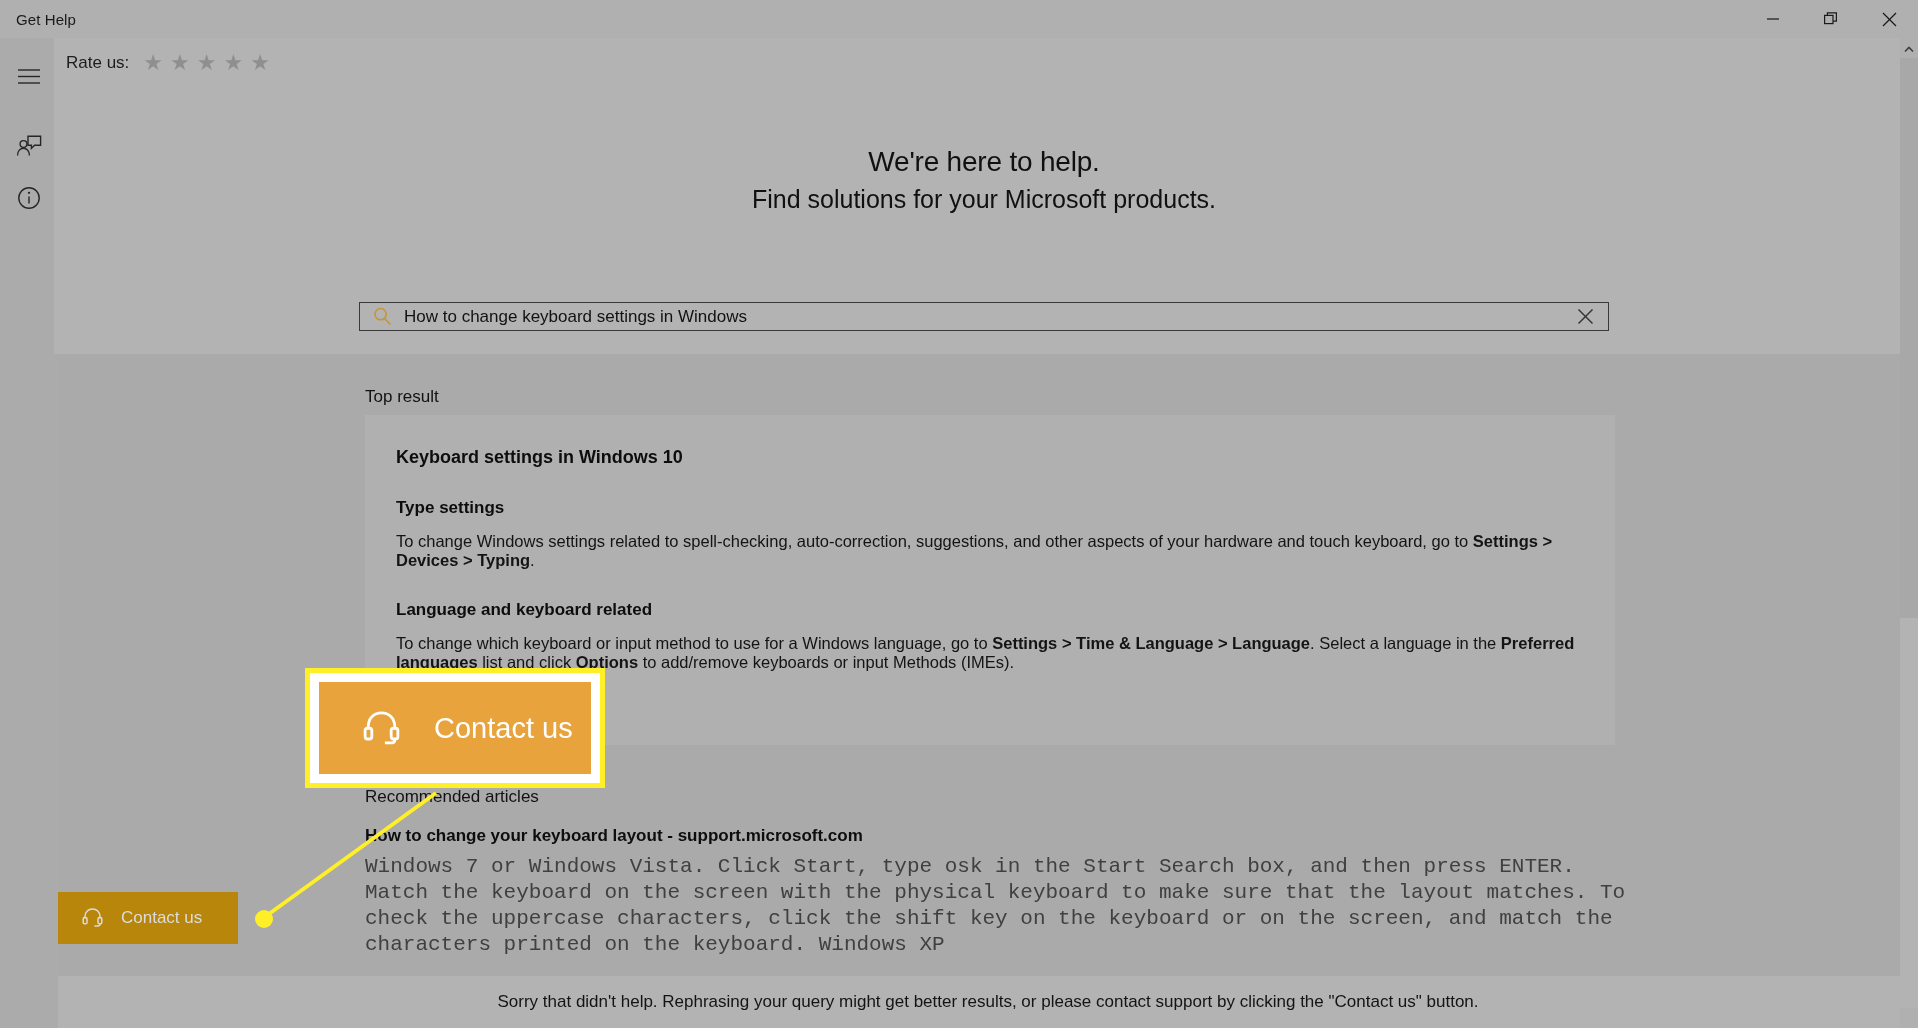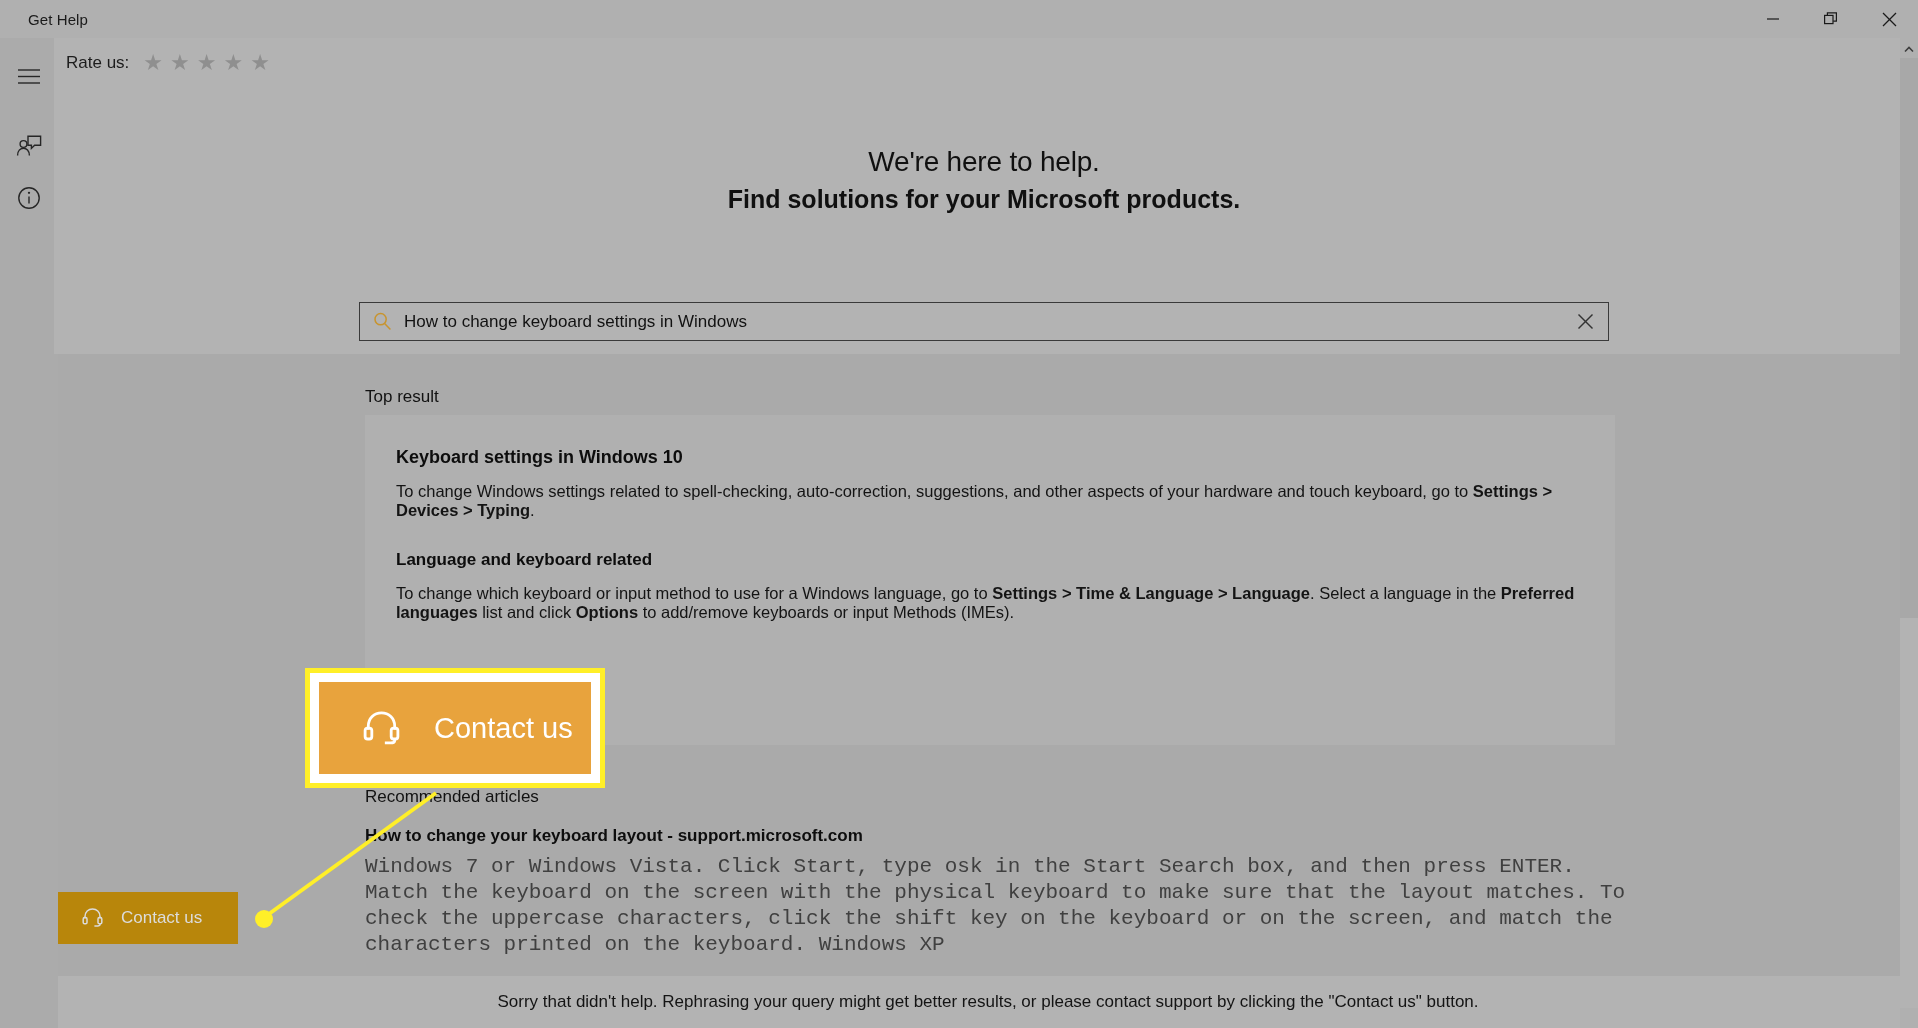--- a/index.html
+++ b/index.html
@@ -27,21 +27,21 @@
     top: 0; left: 0;
     width: 1918px;
     height: 38px;
     background: #b0b0b0;
     display: flex;
     align-items: center;
   }
   .titlebar-title {
     font-size: 15px;
     color: #1a1a1a;
-    margin-left: 28px;
+    margin-left: 16px;
     letter-spacing: 0.1px;
   }
   .window-controls {
     position: absolute;
     right: 0; top: 0;
     height: 38px;
     display: flex;
   }
   .wc-btn {
     width: 58px;
@@ -108,30 +108,30 @@
   }
   .hero-title {
     font-size: 28px;
     font-weight: 400;
     color: #101010;
     letter-spacing: -0.2px;
   }
   .hero-sub {
     margin-top: 7px;
     font-size: 25px;
-    font-weight: 700;
+    font-weight: 400;
     color: #101010;
   }
 
   .searchbox {
     position: absolute;
     top: 264px;
     left: 305px;
     width: 1250px;
-    height: 39px;
+    height: 29px;
     background: #b3b3b3;
     border: 1px solid #3a3a3a;
     display: flex;
     align-items: center;
   }
   .search-icon-wrap {
     width: 44px;
     display: flex;
     align-items: center;
     justify-content: center;
@@ -419,20 +419,21 @@
     </div>
   </div>
 
   <div class="content">
 
     <div class="section-label" id="top-result-label">Top result</div>
 
     <div class="result-card">
       <div class="card-title">Keyboard settings in Windows 10</div>
 
+      <div class="card-h">Type settings</div>
       <div class="card-p">
         <span>To change Windows settings related to spell-checking, auto-correction, suggestions, and other aspects of your hardware and touch keyboard, go to </span><b>Settings &gt; Devices &gt; Typing</b><span>.</span>
       </div>
 
       <div class="card-h">Language and keyboard related</div>
       <div class="card-p">
         <span>To change which keyboard or input method to use for a Windows language, go to </span><b>Settings &gt; Time &amp; Language &gt; Language</b><span>. Select a language in the </span><b>Preferred languages</b><span> list and click </span><b>Options</b><span> to add/remove keyboards or input Methods (IMEs).</span>
       </div>
     </div>
 

